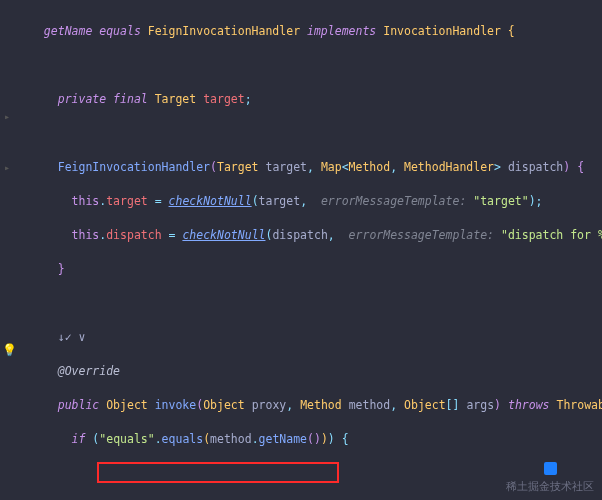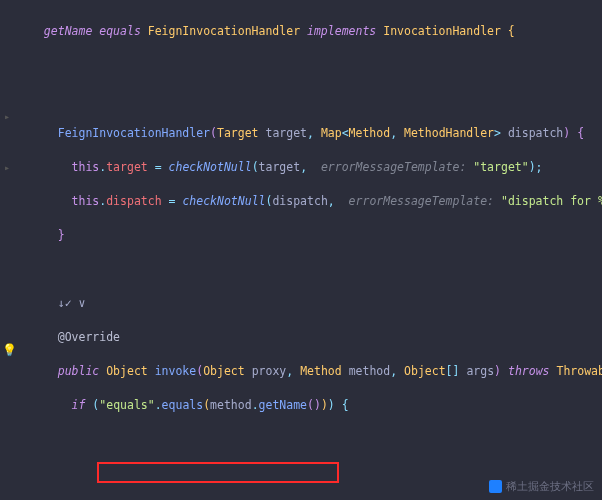--- a/index.html
+++ b/index.html
@@ -41,41 +41,42 @@
   }
   .code {
     margin-left: 22px;
     white-space: pre;
   }
   .line { display: block; }
   .kw { color: #c792ea; font-style: italic; }
   .kw2 { color: #c792ea; text-align: right; }
   .type { color: #ffcb6b; }
   .method { color: #82aaff; }
-  .methodit { color: #82aaff; font-style: italic; }
+  .methodit { color: #82aaff; font-style: italic; text-decoration: underline; }
   .field { color: #f07178; }
   .str { color: #c3e88d; }
   .param { color: #808593; font-style: italic; text-align: right;}
   .brace-y { color: #ffcb6b; }
   .brace-p { color: #c792ea; }
   .brace-b { color: #89ddff; }
   .punct { color: #89ddff; }
   .op { color: #89ddff; }
   .dim { color: #a6accd; }
-  .anno { color: #bbbfd4; }
+  .anno { color: #bbbfd4; font-style: italic; }
   .watermark {
     position: absolute;
     right: 8px;
     bottom: 6px;
     color: #6b6e82;
     font-size: 11px;
     font-family: Liberation Serif, serif;
     display: flex;
     align-items: center;
     gap: 4px;
+    flex-direction: column;
   }
   .wm-logo {
     width: 13px; height: 13px; background: #1e80ff; border-radius: 2px;
   }
   .redbox {
     position: absolute;
     border: 2px solid #ff2a2a;
     left: 97px;
     top: 462px;
     width: 238px;
@@ -88,20 +89,21 @@
 
 <div class="editor">
   <div class="gutter">
     <span class="gutter-mark" style="top:102px">▸</span>
     <span class="gutter-mark" style="top:153px">▸</span>
     <span class="bulb">💡</span>
   </div>
 <div class="code">
 <span class="line">  <span class="kw">getName</span> <span class="kw">equals</span> <span class="type">FeignInvocationHandler</span> <span class="kw">implements</span> <span class="type">InvocationHandler</span> <span class="brace-y">{</span></span>
 <span class="line"> </span>
+<span class="line">    <span class="kw">private</span> <span class="kw">final</span> <span class="type">Target</span> <span class="field">target</span><span class="punct">;</span></span>
 <span class="line"> </span>
 <span class="line">    <span class="method">FeignInvocationHandler</span><span class="brace-p">(</span><span class="type">Target</span> <span class="dim">target</span><span class="punct">,</span> <span class="type">Map</span><span class="punct">&lt;</span><span class="type">Method</span><span class="punct">,</span> <span class="type">MethodHandler</span><span class="punct">&gt;</span> <span class="dim">dispatch</span><span class="brace-p">)</span> <span class="brace-p">{</span></span>
 <span class="line">      <span class="kw2">this</span><span class="punct">.</span><span class="field">target</span> <span class="op">=</span> <span class="methodit">checkNotNull</span><span class="brace-b">(</span><span class="dim">target</span><span class="punct">,</span>  <span class="param">errorMessageTemplate:</span> <span class="str">"target"</span><span class="brace-b">)</span><span class="punct">;</span></span>
 <span class="line">      <span class="kw2">this</span><span class="punct">.</span><span class="field">dispatch</span> <span class="op">=</span> <span class="methodit">checkNotNull</span><span class="brace-b">(</span><span class="dim">dispatch</span><span class="punct">,</span>  <span class="param">errorMessageTemplate:</span> <span class="str">"dispatch for %s"</span> </span>
 <span class="line">    <span class="brace-p">}</span></span>
 <span class="line"> </span>
 <span class="line">    <span class="dim">↓✓ ∨</span></span>
 <span class="line">    <span class="anno">@Override</span></span>
 <span class="line">    <span class="kw">public</span> <span class="type">Object</span> <span class="method">invoke</span><span class="brace-p">(</span><span class="type">Object</span> <span class="dim">proxy</span><span class="punct">,</span> <span class="type">Method</span> <span class="dim">method</span><span class="punct">,</span> <span class="type">Object</span><span class="punct">[]</span> <span class="dim">args</span><span class="brace-p">)</span> <span class="kw">throws</span> <span class="type">Throwable</span> </span>
 <span class="line">      <span class="kw">if</span> <span class="brace-b">(</span><span class="str">"equals"</span><span class="punct">.</span><span class="method">equals</span><span class="brace-y">(</span><span class="dim">method</span><span class="punct">.</span><span class="method">getName</span><span class="brace-p">()</span><span class="brace-y">)</span><span class="brace-b">)</span> <span class="brace-b">{</span></span>

